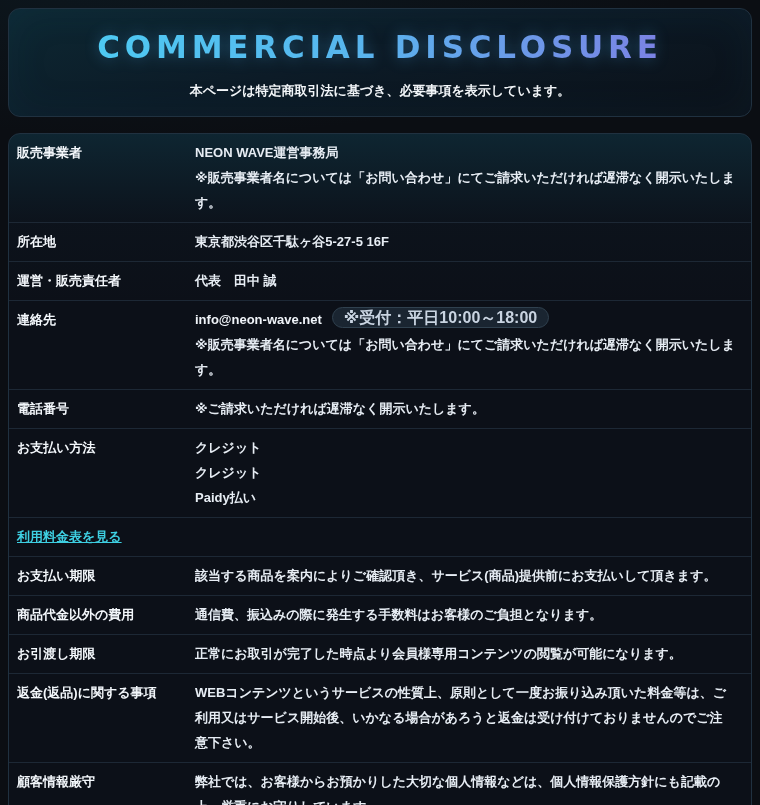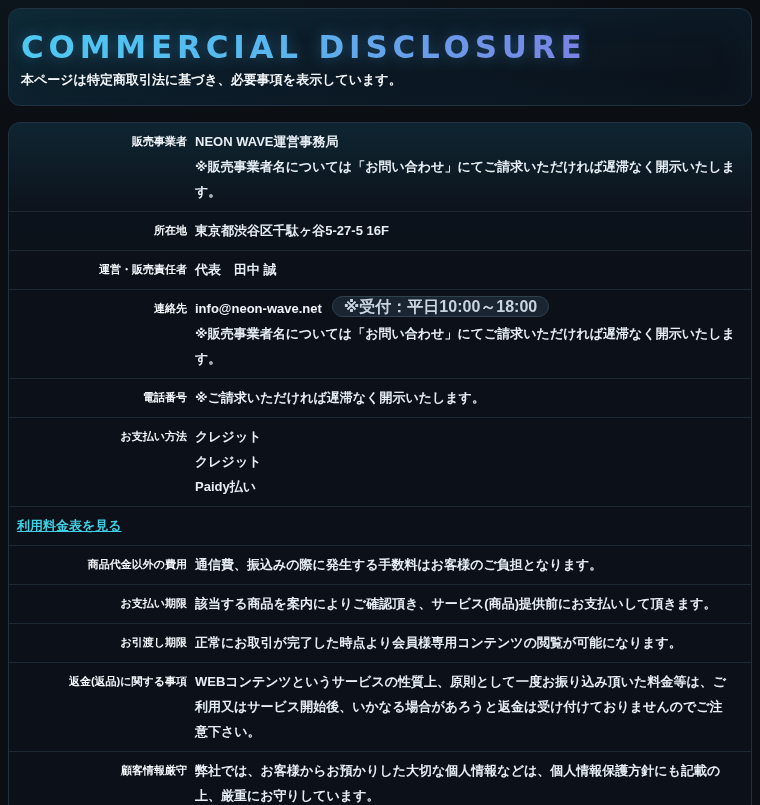--- a/index.html
+++ b/index.html
@@ -17,64 +17,64 @@
       #0b0e13;
   }
   .panel {
     border: 1px solid #203140;
     border-radius: 12px;
     overflow: hidden;
   }
   
   .header-panel {
     background: linear-gradient(165deg, #0d2833 0%, #0c1b27 45%, #0b1119 100%);
+    text-align: center;
     padding: 20px 12px 16px 12px;
     margin-bottom: 16px;
     box-shadow: inset 0 0 40px rgba(25,90,120,0.10);
   }
   .page-title {
     display: inline-block;
     font-family: "DejaVu Sans", "Liberation Sans", sans-serif;
     font-size: 31px;
     font-weight: 800;
     letter-spacing: 0.155em;
     background: linear-gradient(90deg, #4ec9f2 0%, #58b6ee 45%, #7b82e4 100%);
     -webkit-background-clip: text;
     background-clip: text;
     color: transparent;
     filter: drop-shadow(0 0 7px rgba(70,170,235,0.35));
     white-space: nowrap;
     transform: scaleY(1.04);
   }
   .page-subtitle {
-    margin-top: 6px;
+    margin-top: 17px;
     font-size: 13px;
     font-weight: 700;
     color: #f2f5f8;
   }
   
   .table-panel {
     background:
       linear-gradient(180deg, rgba(16,55,70,0.55) 0%, rgba(13,26,38,0.25) 90px, rgba(0,0,0,0) 170px),
       #0c1018;
   }
   .t-row {
     display: grid;
     grid-template-columns: 170px 1fr;
     column-gap: 8px;
     padding: 6px 16px 7px 8px;
   }
   .t-row + .t-row { border-top: 1px solid #1d2835; }
   .t-label {
-    font-size: 11px;
+    font-size: 13px;
     font-weight: 700;
     color: #f3f7fb;
     line-height: 25px;
     padding-top: 0;
-    text-align: right;
   }
   .t-content {
     font-size: 13px;
     font-weight: 700;
     color: #e7edf4;
     line-height: 25px;
   }
   .t-line { min-height: 25px; }
   .email { font-weight: 700; color: #f0f4f9; }
   .badge {
@@ -153,34 +153,34 @@
         </div>
   </div>
 
   <div class="t-row">
     <div class="t-content">
           <div class="t-line"><a class="t-link" href="#">利用料金表を見る</a></div>
         </div>
   </div>
 
   <div class="t-row">
+    <div class="t-label">お支払い期限</div>
+    <div class="t-content">
+          <div class="t-line">該当する商品を案内によりご確認頂き、サービス(商品)提供前にお支払いして頂きます。</div>
+        </div>
+  </div>
+
+  <div class="t-row">
     <div class="t-label">商品代金以外の費用</div>
     <div class="t-content">
           <div class="t-line">通信費、振込みの際に発生する手数料はお客様のご負担となります。</div>
         </div>
   </div>
 
   <div class="t-row">
-    <div class="t-label">お支払い期限</div>
-    <div class="t-content">
-          <div class="t-line">該当する商品を案内によりご確認頂き、サービス(商品)提供前にお支払いして頂きます。</div>
-        </div>
-  </div>
-
-  <div class="t-row">
     <div class="t-label">お引渡し期限</div>
     <div class="t-content">
           <div class="t-line">正常にお取引が完了した時点より会員様専用コンテンツの閲覧が可能になります。</div>
         </div>
   </div>
 
   <div class="t-row">
     <div class="t-label">返金(返品)に関する事項</div>
     <div class="t-content">
           <div class="t-line">WEBコンテンツというサービスの性質上、原則として一度お振り込み頂いた料金等は、ご利用又はサービス開始後、いかなる場合があろうと返金は受け付けておりませんのでご注意下さい。</div>

